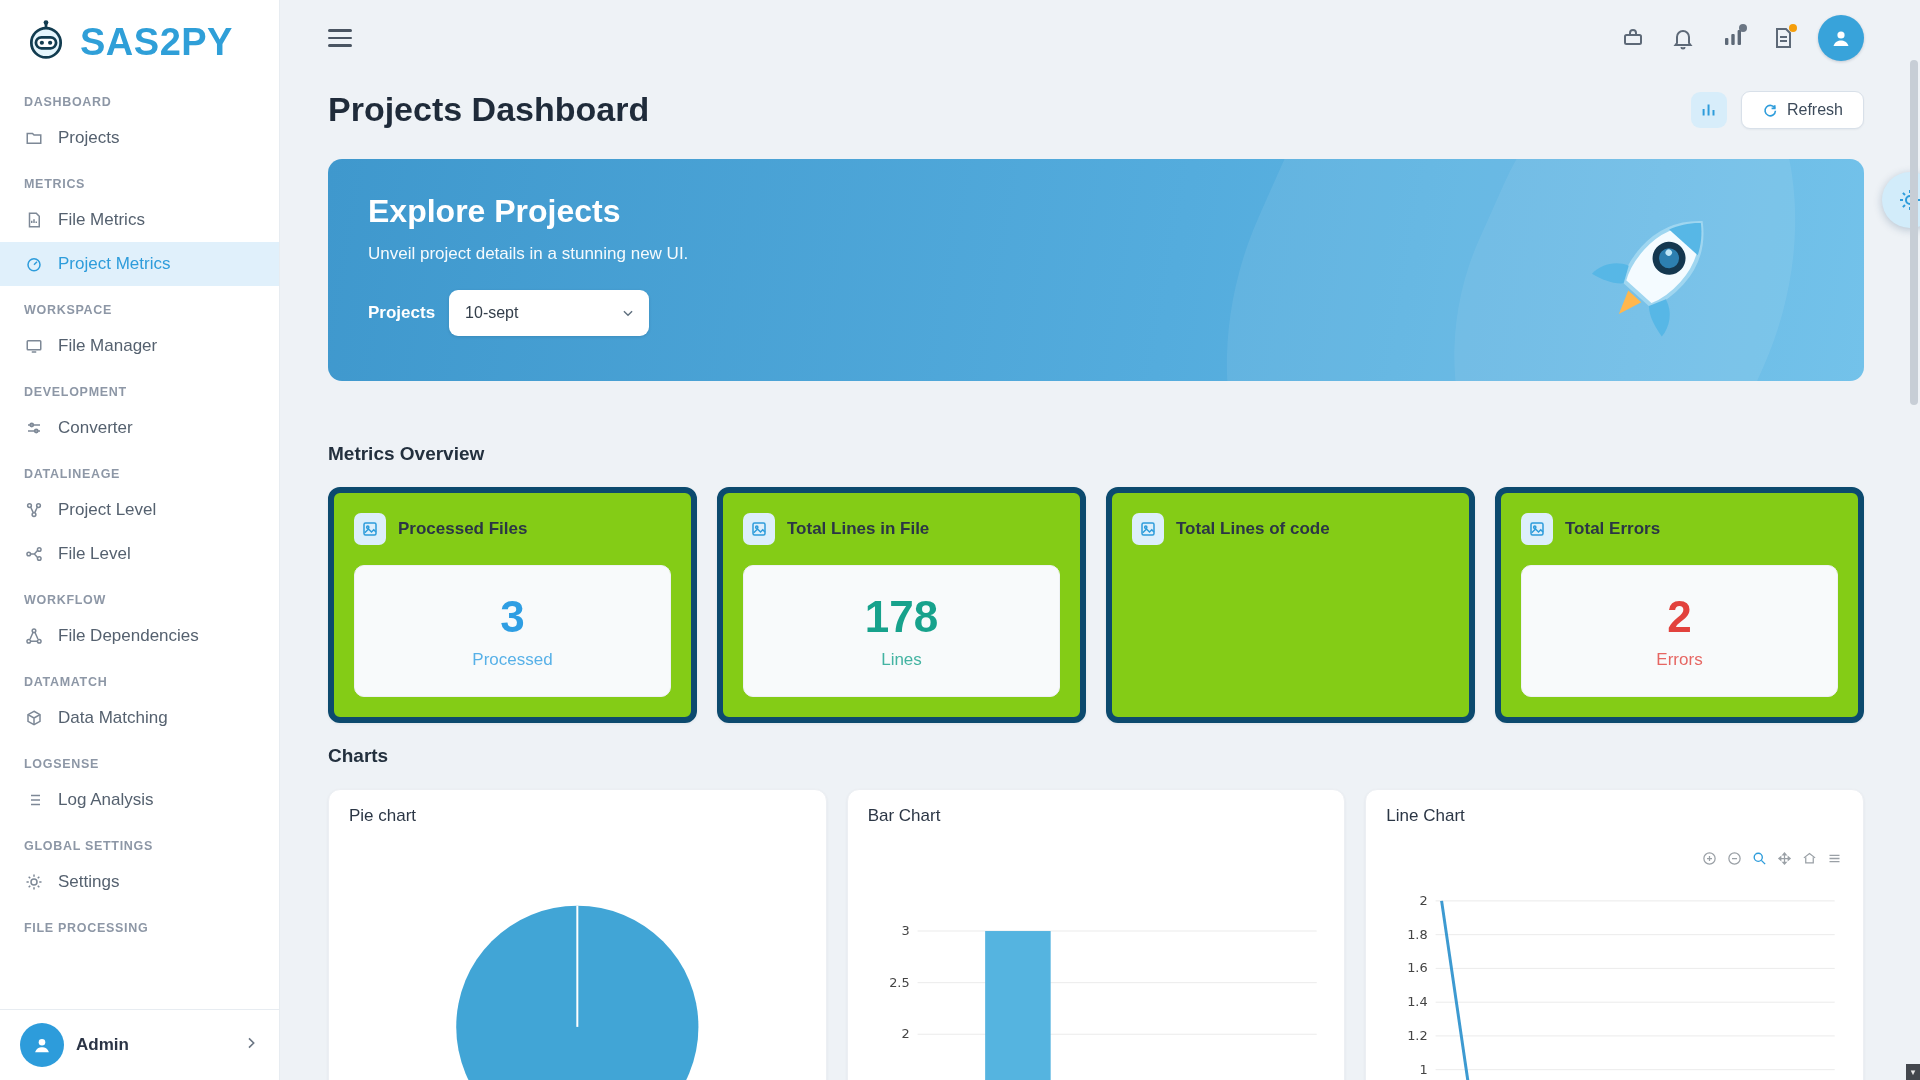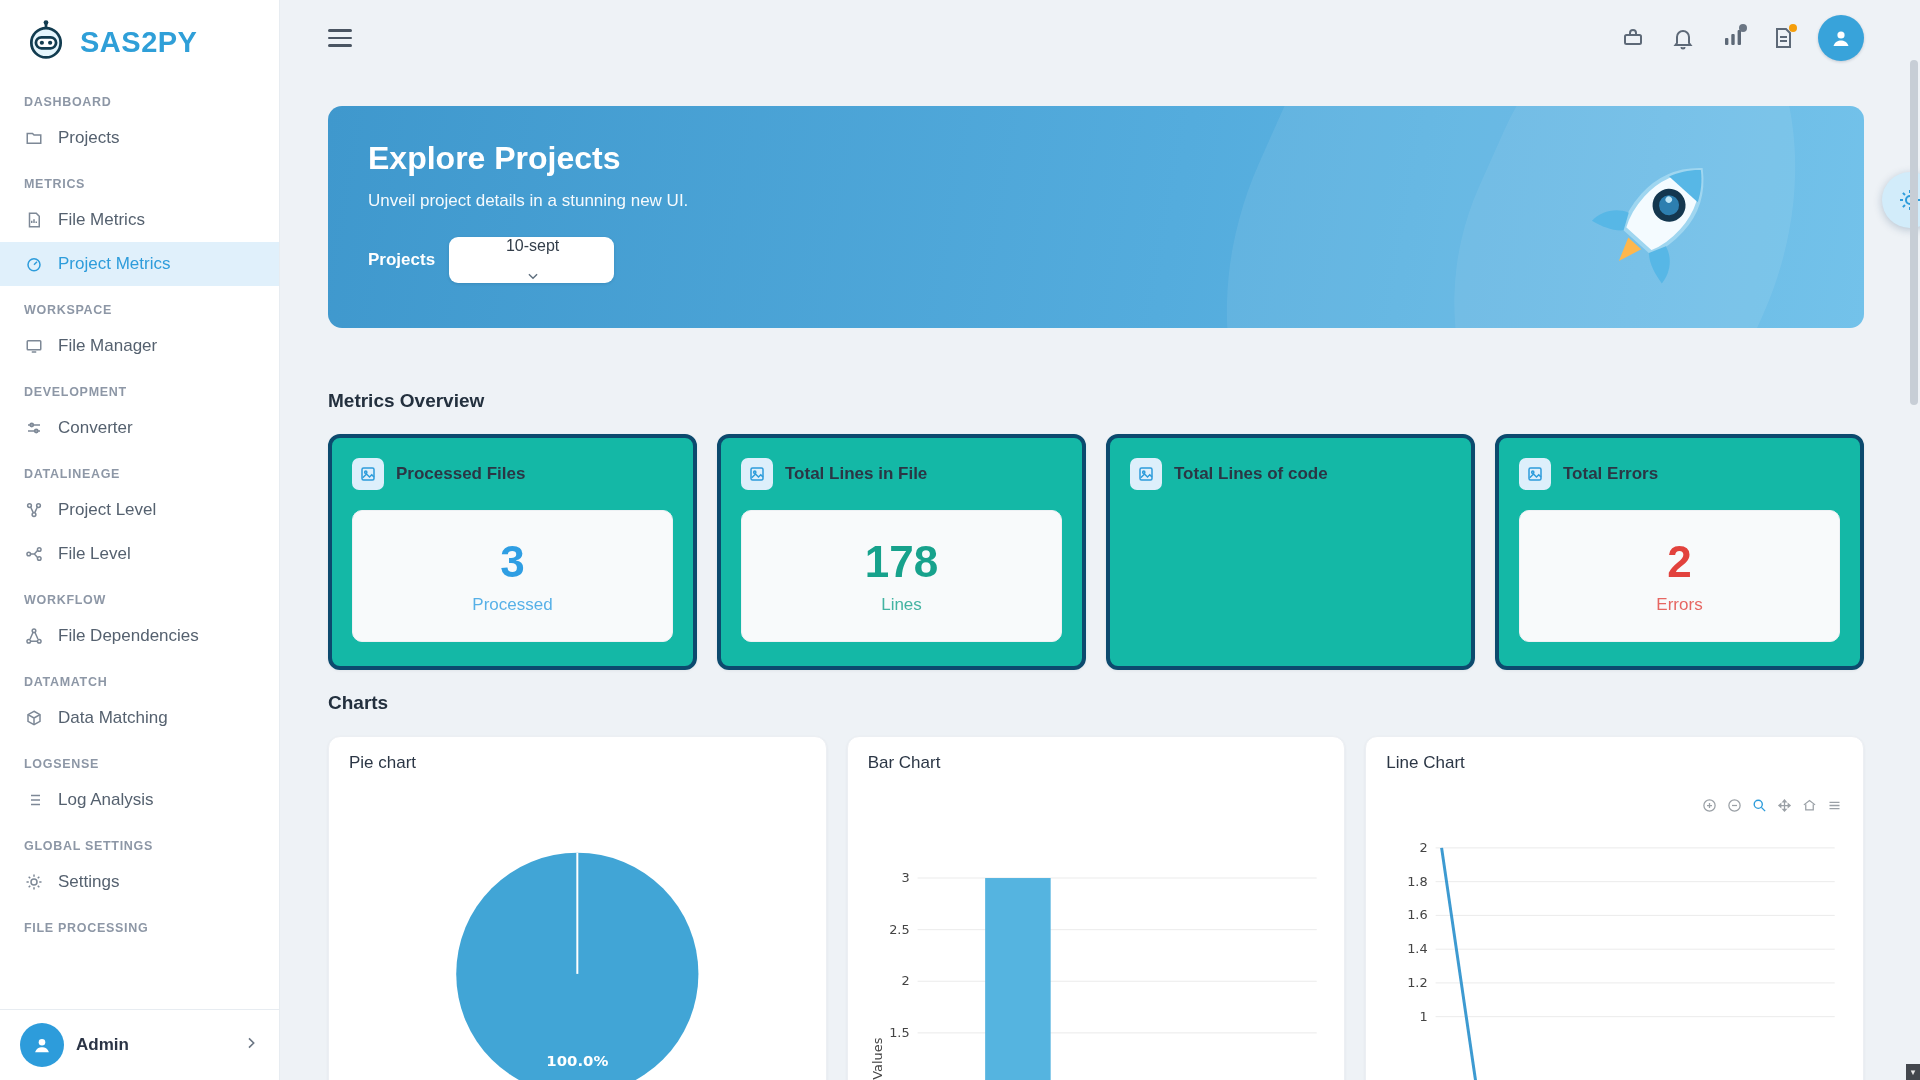--- a/index.html
+++ b/index.html
@@ -3,21 +3,21 @@
 <meta charset="utf-8">
 <style>
   * { margin:0; padding:0; box-sizing:border-box; }
   html,body { width:1920px; height:1080px; overflow:hidden; }
   body { font-family:"Liberation Sans", sans-serif; background:#eef2f6; color:#26313f; }
   .app { display:flex; width:100%; height:100%; position:relative; }
 
   
   .sidebar { width:280px; min-width:280px; background:#ffffff; border-right:1px solid #e7ecf1; display:flex; flex-direction:column; z-index:5; }
   .logo { display:flex; align-items:center; gap:12px; padding:18px 24px 12px; cursor:pointer; }
-  .logo-text { font-size:29px; font-weight:bold; color:#2f9fd8; letter-spacing:.5px; }
+  .logo-text { font-size:38px; font-weight:bold; color:#2f9fd8; letter-spacing:.5px; }
   .nav { flex:1; overflow:hidden; }
   .nav-heading { font-size:12.5px; font-weight:bold; color:#8d97a6; letter-spacing:.7px; padding:17px 24px 7px; }
   .nav-item { display:flex; align-items:center; gap:14px; padding:12px 24px; font-size:17px; color:#55616f; cursor:pointer; }
   .nav-item.active { background:#e0f0fb; color:#2d9cdb; }
   .nav-ic { width:20px; height:20px; display:flex; align-items:center; justify-content:center; color:#7d8896; }
   .nav-item.active .nav-ic { color:#2d9cdb; }
   .sidebar-footer { border-top:1px solid #e7ecf1; padding:13px 20px; display:flex; align-items:center; gap:12px; cursor:pointer; }
   .sf-avatar { width:44px; height:44px; border-radius:50%; background:#2d9cdb; display:flex; align-items:center; justify-content:center; }
   .sf-label { font-size:17px; font-weight:bold; color:#2b3445; flex:1; }
 
@@ -39,27 +39,27 @@
   .refresh-btn { display:flex; align-items:center; gap:9px; background:#ffffff; border:1px solid #d8e0e9; border-radius:9px; padding:9px 20px; font-size:16px; color:#3c4a5a; font-family:inherit; cursor:pointer; box-shadow:0 1px 2px rgba(16,30,54,.05); }
 
   
   .hero { position:relative; margin-top:30px; height:222px; border-radius:14px; overflow:hidden; padding:34px 40px; background:linear-gradient(100deg,#3f98cd 0%,#54acdd 55%,#69bee9 100%); }
   .hero::before { content:""; position:absolute; right:6%; top:-90%; width:34%; height:300%; background:rgba(255,255,255,.08); transform:rotate(24deg); border-radius:45%; }
   .hero::after { content:""; position:absolute; right:-14%; top:-60%; width:40%; height:280%; background:rgba(255,255,255,.07); transform:rotate(24deg); border-radius:45%; }
   .hero-title { font-size:32px; font-weight:bold; color:#ffffff; }
   .hero-sub { margin-top:14px; font-size:17px; color:rgba(255,255,255,.95); }
   .hero-row { margin-top:26px; display:flex; align-items:center; gap:14px; position:relative; z-index:2; }
   .hero-proj-label { font-size:17px; font-weight:bold; color:#ffffff; }
-  .proj-select { width:165px; height:46px; background:#ffffff; border-radius:9px; display:flex; align-items:center; justify-content:space-between; padding:0 14px 0 16px; font-size:16px; color:#333e4a; cursor:pointer; box-shadow:0 1px 3px rgba(10,40,70,.15);flex-direction:column; }
+  .proj-select { width:200px; height:46px; background:#ffffff; border-radius:9px; display:flex; align-items:center; justify-content:space-between; padding:0 14px 0 16px; font-size:16px; color:#333e4a; cursor:pointer; box-shadow:0 1px 3px rgba(10,40,70,.15); }
   .hero-rocket { position:absolute; right:130px; top:36px; z-index:2; }
 
   
   .section-heading { margin-top:62px; font-size:19px; font-weight:bold; color:#23303e; }
   .metric-grid { margin-top:22px; display:grid; grid-template-columns:repeat(4,1fr); gap:20px; }
-  .metric-card { background:#14b8a6; border:4px solid #0c4a6e; border-radius:12px; box-shadow:0 1px 3px rgba(16,30,54,.06); padding:20px; height:236px; }
+  .metric-card { background:#84cc16; border:6px solid #0c4a6e; border-radius:12px; box-shadow:0 1px 3px rgba(16,30,54,.06); padding:20px; height:236px; }
   .mc-head { display:flex; align-items:center; gap:12px; }
   .mc-ic { width:32px; height:32px; border-radius:7px; background:#ddeffb; display:flex; align-items:center; justify-content:center; }
   .mc-title { font-size:17px; font-weight:bold; color:#2b3645; }
   .mc-stat { margin-top:20px; background:#f8fafb; border:1px solid #eef1f4; border-radius:10px; height:132px; display:flex; flex-direction:column; align-items:center; justify-content:center; }
   .mc-value { font-size:44px; font-weight:bold; }
   .mc-unit { margin-top:8px; font-size:17px; opacity:.8; }
 
   
   .charts-heading { margin-top:22px; font-size:19px; font-weight:bold; color:#23303e; }
   .chart-grid { margin-top:22px; display:grid; grid-template-columns:repeat(3,1fr); gap:20px; }
@@ -279,20 +279,37 @@
           <svg width="24" height="24" viewBox="0 0 24 24" fill="#ffffff">
               <circle cx="12" cy="9" r="3.6"></circle>
               <path d="M4.5 20c1.1-4.2 4.6-5.6 7.5-5.6s6.4 1.4 7.5 5.6z"></path>
             </svg>
         </span>
       </div>
     </div>
 
     <div class="content">
 
+      <div class="page-head">
+        <h1 class="page-title">Projects Dashboard</h1>
+        <div class="ph-actions">
+          <button class="chart-btn">
+            <svg width="18" height="18" viewBox="0 0 20 20" fill="none" stroke="#2d9cdb" stroke-width="2.2">
+                <path d="M4 16V9M9.5 16V4M15 16v-6"></path>
+              </svg>
+          </button>
+          <button class="refresh-btn">
+            <svg width="16" height="16" viewBox="0 0 20 20" fill="none" stroke="#2d9cdb" stroke-width="2">
+                <path d="M16 4v4h-4"></path>
+                <path d="M16.2 8A6.5 6.5 0 1016.8 11"></path>
+              </svg>
+            <span>Refresh</span>
+          </button>
+        </div>
+      </div>
 
       <div class="hero">
         <div class="hero-title">Explore Projects</div>
         <div class="hero-sub">Unveil project details in a stunning new UI.</div>
         <div class="hero-row">
           <span class="hero-proj-label">Projects</span>
           <div class="proj-select">
             <span>10-sept</span>
             <svg width="14" height="14" viewBox="0 0 24 24" fill="none" stroke="#60707f" stroke-width="2.4">
                 <path d="M5 9l7 7 7-7"></path>

